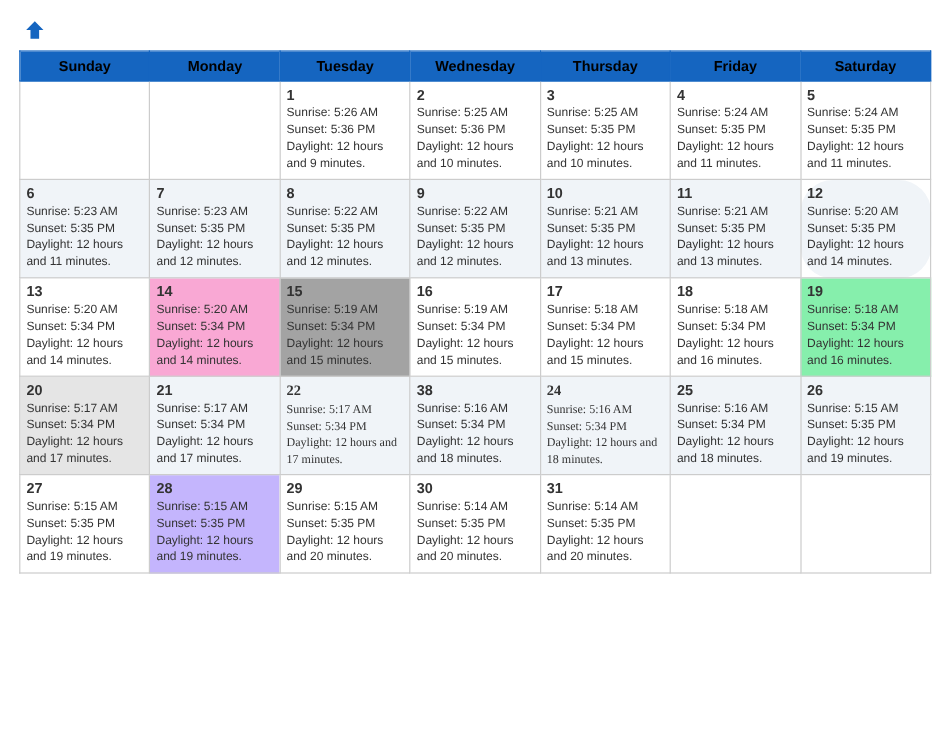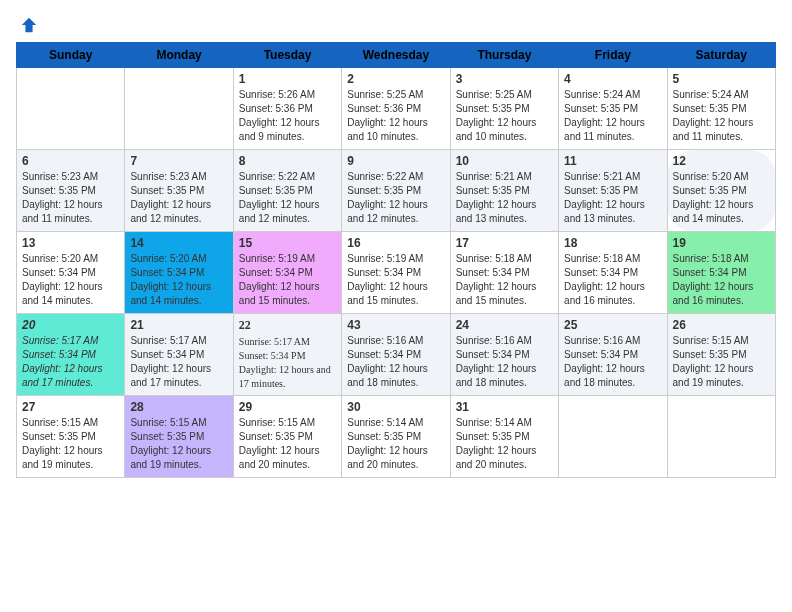--- a/index.html
+++ b/index.html
@@ -187,25 +187,25 @@
           <td style="background: rgb(240, 244, 248); border-radius: 27px;">
             <span class="day-number">12</span>
             <div class="day-info">Sunrise: 5:20 AM<br>Sunset: 5:35 PM<br>Daylight: 12 hours and 14 minutes.</div>
           </td>
         </tr>
         <tr>
           <td style="background: rgb(255, 255, 255);">
             <span class="day-number">13</span>
             <div class="day-info">Sunrise: 5:20 AM<br>Sunset: 5:34 PM<br>Daylight: 12 hours and 14 minutes.</div>
           </td>
-          <td style="background: #0ea5e9;">
+          <td style="background: #f9a8d4;">
             <span class="day-number">14</span>
             <div class="day-info">Sunrise: 5:20 AM<br>Sunset: 5:34 PM<br>Daylight: 12 hours and 14 minutes.</div>
           </td>
-          <td style="background: #f0abfc;">
+          <td style="background: #a3a3a3;">
             <span class="day-number">15</span>
             <div class="day-info">Sunrise: 5:19 AM<br>Sunset: 5:34 PM<br>Daylight: 12 hours and 15 minutes.</div>
           </td>
           <td style="background: rgb(255, 255, 255); margin-left: 11px;">
             <span class="day-number">16</span>
             <div class="day-info">Sunrise: 5:19 AM<br>Sunset: 5:34 PM<br>Daylight: 12 hours and 15 minutes.</div>
           </td>
           <td style="background: rgb(255, 255, 255);">
             <span class="day-number">17</span>
             <div class="day-info">Sunrise: 5:18 AM<br>Sunset: 5:34 PM<br>Daylight: 12 hours and 15 minutes.</div>
@@ -213,37 +213,37 @@
           <td style="background: rgb(255, 255, 255);">
             <span class="day-number">18</span>
             <div class="day-info">Sunrise: 5:18 AM<br>Sunset: 5:34 PM<br>Daylight: 12 hours and 16 minutes.</div>
           </td>
           <td style="background: #86efac;">
             <span class="day-number">19</span>
             <div class="day-info">Sunrise: 5:18 AM<br>Sunset: 5:34 PM<br>Daylight: 12 hours and 16 minutes.</div>
           </td>
         </tr>
         <tr>
-          <td style="background: #5eead4; font-style: italic;">
+          <td style="background: #e5e5e5;">
             <span class="day-number">20</span>
             <div class="day-info">Sunrise: 5:17 AM<br>Sunset: 5:34 PM<br>Daylight: 12 hours and 17 minutes.</div>
           </td>
           <td style="background: rgb(240, 244, 248);">
             <span class="day-number">21</span>
             <div class="day-info">Sunrise: 5:17 AM<br>Sunset: 5:34 PM<br>Daylight: 12 hours and 17 minutes.</div>
           </td>
           <td style="background: rgb(240, 244, 248); font-family: Liberation Serif, serif;">
             <span class="day-number">22</span>
             <div class="day-info">Sunrise: 5:17 AM<br>Sunset: 5:34 PM<br>Daylight: 12 hours and 17 minutes.</div>
           </td>
           <td style="background: rgb(240, 244, 248);">
-            <span class="day-number">43</span>
+            <span class="day-number">38</span>
             <div class="day-info">Sunrise: 5:16 AM<br>Sunset: 5:34 PM<br>Daylight: 12 hours and 18 minutes.</div>
           </td>
-          <td style="background: rgb(240, 244, 248);">
+          <td style="background: rgb(240, 244, 248); font-family: Liberation Serif, serif;">
             <span class="day-number">24</span>
             <div class="day-info">Sunrise: 5:16 AM<br>Sunset: 5:34 PM<br>Daylight: 12 hours and 18 minutes.</div>
           </td>
           <td style="background: rgb(240, 244, 248);">
             <span class="day-number">25</span>
             <div class="day-info">Sunrise: 5:16 AM<br>Sunset: 5:34 PM<br>Daylight: 12 hours and 18 minutes.</div>
           </td>
           <td style="background: rgb(240, 244, 248); margin-left: 28px;">
             <span class="day-number">26</span>
             <div class="day-info">Sunrise: 5:15 AM<br>Sunset: 5:35 PM<br>Daylight: 12 hours and 19 minutes.</div>

